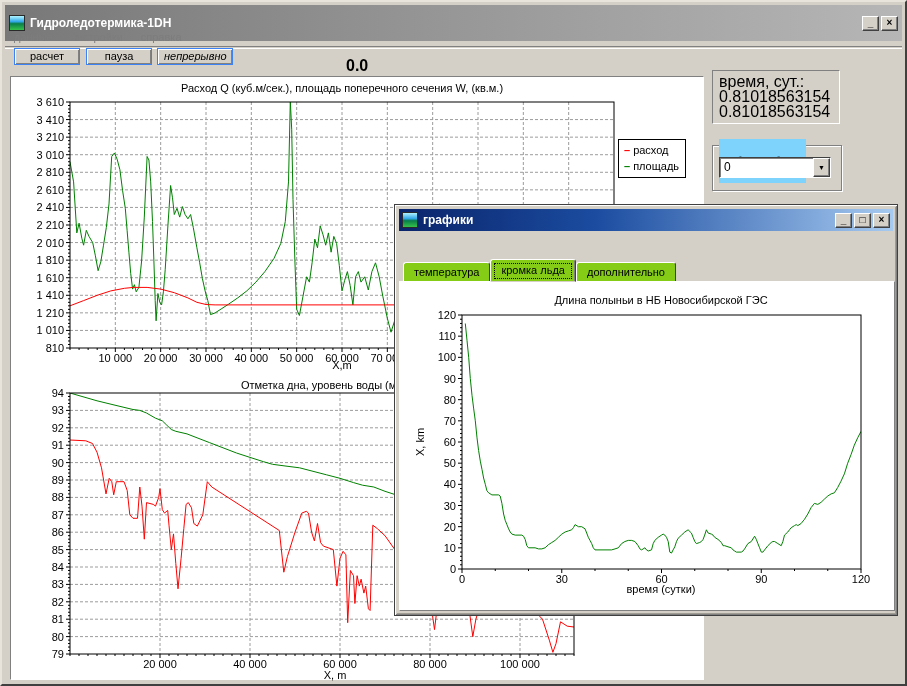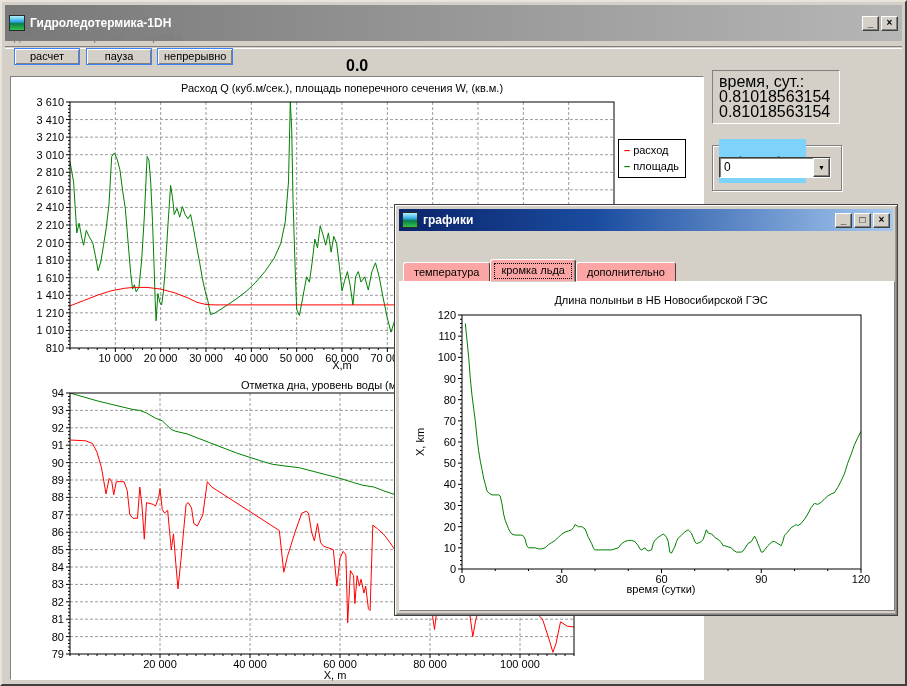--- a/index.html
+++ b/index.html
@@ -52,21 +52,21 @@
   .combo .drop{flex:0 0 17px;background:#d4d0c8;border:1px solid;border-color:#fff #404040 #404040 #fff;
     box-shadow:inset -1px -1px 0 #808080;font-size:7px;text-align:center;line-height:17px;color:#000;}
   
   .childwin{position:absolute;left:392px;top:202px;width:504px;height:412px;background:#d4d0c8;
     border:1px solid #404040;box-shadow:inset 1px 1px 0 #fff, inset -1px -1px 0 #808080,
     inset 2px 2px 0 #d4d0c8, inset -2px -2px 0 #a09c94;}
   .childtitle{position:absolute;left:4px;top:4px;right:4px;height:22px;
     background:linear-gradient(90deg,#0a246a 0%,#1b4ca0 40%,#a6caf0 100%);
     display:flex;align-items:center;padding:0 3px;}
   .tabsrow{position:absolute;left:8px;top:54px;height:23px;display:flex;align-items:flex-end;}
-  .tab{background:#fca5a5;border:1px solid;border-color:#fff #404040 #d4d0c8 #fff;
+  .tab{background:#84cc16;border:1px solid;border-color:#fff #404040 #d4d0c8 #fff;
     border-radius:3px 3px 0 0;font-size:11px;padding:3px 10px 2px 10px;height:20px;position:relative;}
   .tab.active{height:23px;padding-top:4px;z-index:3;box-shadow:inset -1px 0 0 #808080;}
   .tab.active .focusdots{position:absolute;left:3px;top:3px;right:3px;bottom:2px;border:1px dotted #000;}
   .tabpage{position:absolute;left:4px;top:76px;width:496px;height:330px;background:#fff;
     border:1px solid;border-color:#fff #808080 #808080 #fff;z-index:2;}
 </style>
 </head>
 <body>
 
 <div class="screen">
@@ -80,21 +80,21 @@
 
   <div class="menubar">
     <span class="menuitem">данные</span>
     <span class="menuitem">настройки</span>
     <span class="menuitem">справка</span>
   </div>
   <div class="menurule"></div>
 
   <button class="toolbtn" style="left:12px;top:46px;width:66px;">расчет</button>
   <button class="toolbtn" style="left:84px;top:46px;width:66px;">пауза</button>
-  <button class="toolbtn" style="left:155px;top:46px;width:76px;">непрерывно</button>
+  <button class="toolbtn" style="left:155px;top:46px;width:76px;font-style:italic;">непрерывно</button>
   <div class="statusval">0.0</div>
 
   <div class="client"></div>
 
   <svg class="chartsvg" id="svg-discharge-area" style="left:8px;top:78px;" width="694" height="292">
       <line x1="105.33333333333333" y1="22" x2="105.33333333333333" y2="268" stroke="#9c9c9c" stroke-width="1" stroke-dasharray="3,2"></line>
       <line x1="150.66666666666666" y1="22" x2="150.66666666666666" y2="268" stroke="#9c9c9c" stroke-width="1" stroke-dasharray="3,2"></line>
       <line x1="196" y1="22" x2="196" y2="268" stroke="#9c9c9c" stroke-width="1" stroke-dasharray="3,2"></line>
       <line x1="241.33333333333331" y1="22" x2="241.33333333333331" y2="268" stroke="#9c9c9c" stroke-width="1" stroke-dasharray="3,2"></line>
       <line x1="286.6666666666667" y1="22" x2="286.6666666666667" y2="268" stroke="#9c9c9c" stroke-width="1" stroke-dasharray="3,2"></line>

